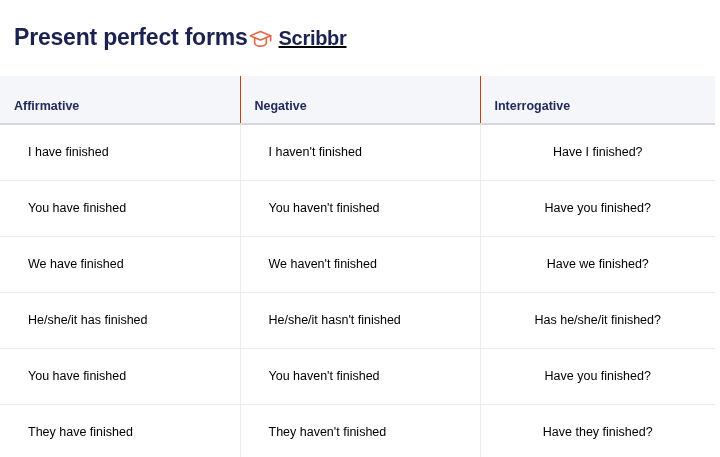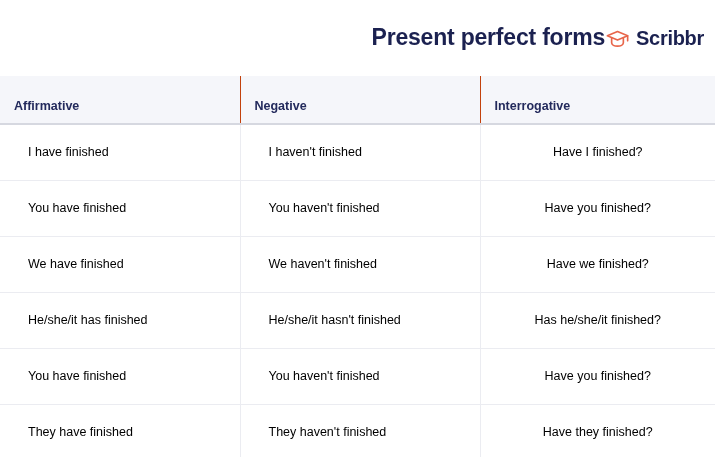--- a/index.html
+++ b/index.html
@@ -20,41 +20,42 @@
     height: 457px;
     position: relative;
     background: #ffffff;
   }
 
   
   .top-bar {
     height: 76px;
     display: flex;
     align-items: center;
-    justify-content: flex-end;
+    justify-content: flex-start;
     padding: 0 12px 0 14px;
     box-sizing: border-box;
   }
 
   .page-title {
     font-size: 23px;
     font-weight: bold;
     color: #1b2150;
     letter-spacing: -0.2px;
     line-height: 1.1;
     margin: 0;
     white-space: nowrap;
   }
 
   
   .brand {
     display: flex;
     align-items: center;
     gap: 6px;
     padding-right: 4px;
+    text-decoration: underline;
   }
   .brand-icon {
     width: 25px;
     height: 25px;
     display: block;
     flex: 0 0 auto;
   }
   .brand-name {
     font-size: 20px;
     font-weight: bold;

